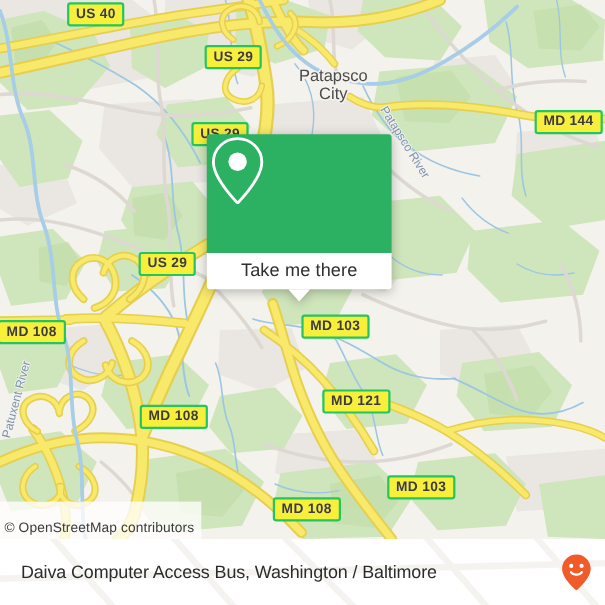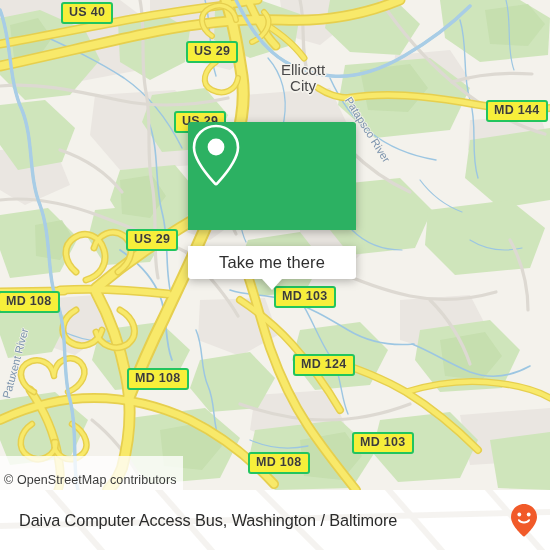--- a/index.html
+++ b/index.html
@@ -69,21 +69,20 @@
   #callout-top{
     background:#2cb162;height:108px;
     border-radius:3px 3px 0 0;
     display:flex;align-items:center;justify-content:center;
   }
   #callout-bottom{
     background:#fff;height:33px;
     border-radius:0 0 3px 3px;
     display:flex;align-items:center;justify-content:center;
     position:relative;
-    margin-top:16px;
   }
   #callout-label{
     font-size:16.5px;color:#2f2f2f;letter-spacing:.1px;
   }
   #callout-tail{
     position:absolute;left:50%;margin-left:-10px;bottom:-11px;
     width:0;height:0;
     border-left:10px solid transparent;
     border-right:10px solid transparent;
     border-top:11px solid #fff;
@@ -313,34 +312,34 @@
           <path d="M216,62 C204,70 200,84 212,90 C224,96 236,90 238,78"></path>
         </g>
       </g>
 
       <g stroke="#a8cde6" fill="none" stroke-linecap="round" stroke-width="3.4">
         <path d="M236,0 C246,20 256,38 272,52 C290,68 310,74 332,76 C356,78 380,70 404,56 C428,42 450,26 470,6"></path>
         <path d="M0,10 C12,40 8,80 22,110 C34,140 28,175 40,205 C52,238 46,275 58,305 C68,335 62,372 70,400 C78,430 72,468 78,490"></path>
       </g>
     </svg>
 
-    <div class="place-label" style="left:268px;top:62px;width:70px;">Ellicott
+    <div class="place-label" style="left:268px;top:62px;width:70px;">Patapsco
 City</div>
 
     <div class="river-label" style="left:348px;top:92px;transform:rotate(58deg);transform-origin:0 50%;">Patapsco River</div>
     <div class="river-label" style="left:6px;top:392px;transform:rotate(-75deg);transform-origin:0 50%;">Patuxent River</div>
 
     <div class="shield" style="left:61px;top:2px;">US 40</div>
     <div class="shield" style="left:186px;top:41px;">US 29</div>
     <div class="shield" style="left:486px;top:100px;">MD 144</div>
     <div class="shield" style="left:174px;top:111px;">US 29</div>
     <div class="shield" style="left:126px;top:229px;">US 29</div>
     <div class="shield" style="left:-2px;top:291px;">MD 108</div>
     <div class="shield" style="left:274px;top:286px;">MD 103</div>
-    <div class="shield" style="left:293px;top:354px;">MD 124</div>
+    <div class="shield" style="left:293px;top:354px;">MD 121</div>
     <div class="shield" style="left:127px;top:368px;">MD 108</div>
     <div class="shield" style="left:352px;top:432px;">MD 103</div>
     <div class="shield" style="left:248px;top:452px;">MD 108</div>
 
     <div id="callout">
       <div id="callout-top">
         <svg width="56" height="66" viewBox="0 0 56 66">
           <path d="M28 4 C15.8 4 6 13.6 6 25.4 C6 39 22 56 27 61.6 C27.6 62.3 28.4 62.3 29 61.6 C34 56 50 39 50 25.4 C50 13.6 40.2 4 28 4 Z" fill="none" stroke="#ffffff" stroke-width="2.6"></path>
           <circle cx="28" cy="25" r="8.4" fill="#ffffff"></circle>
         </svg>

